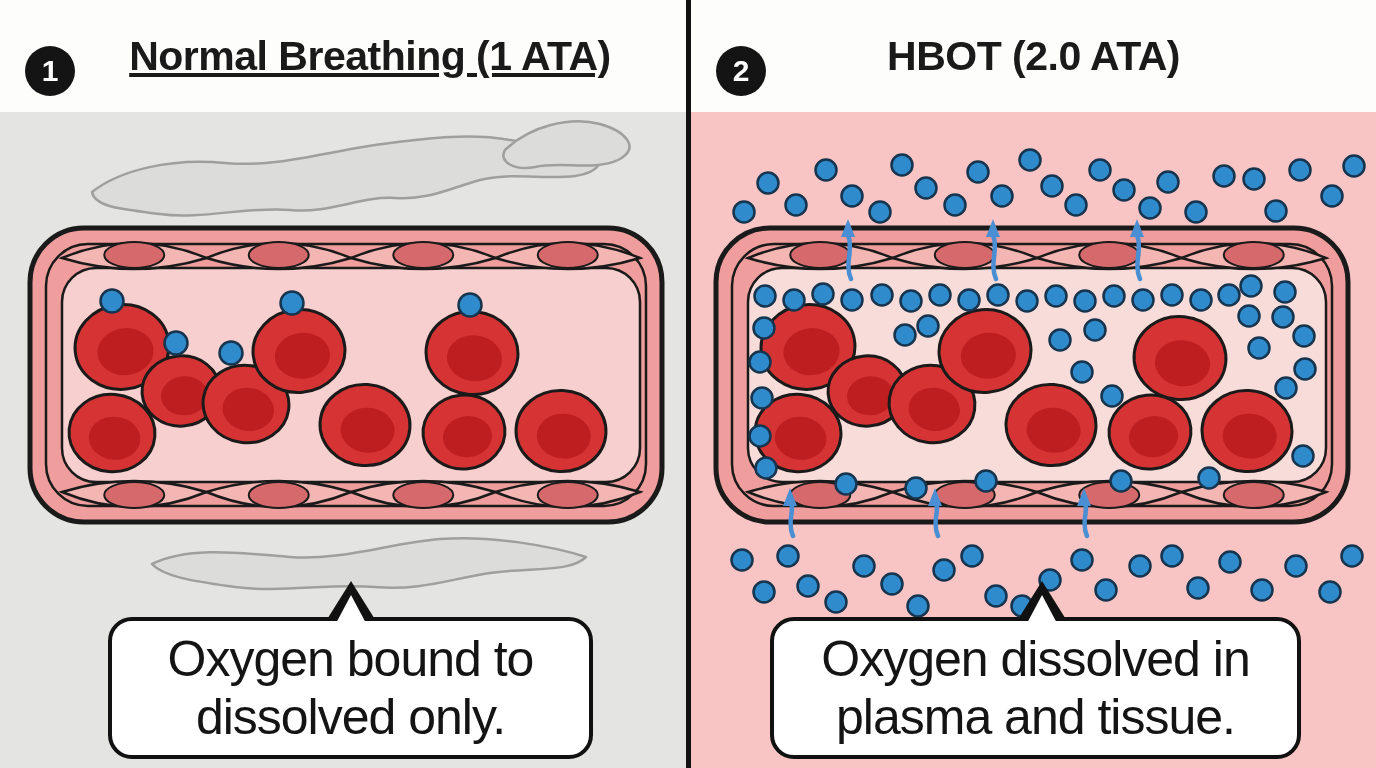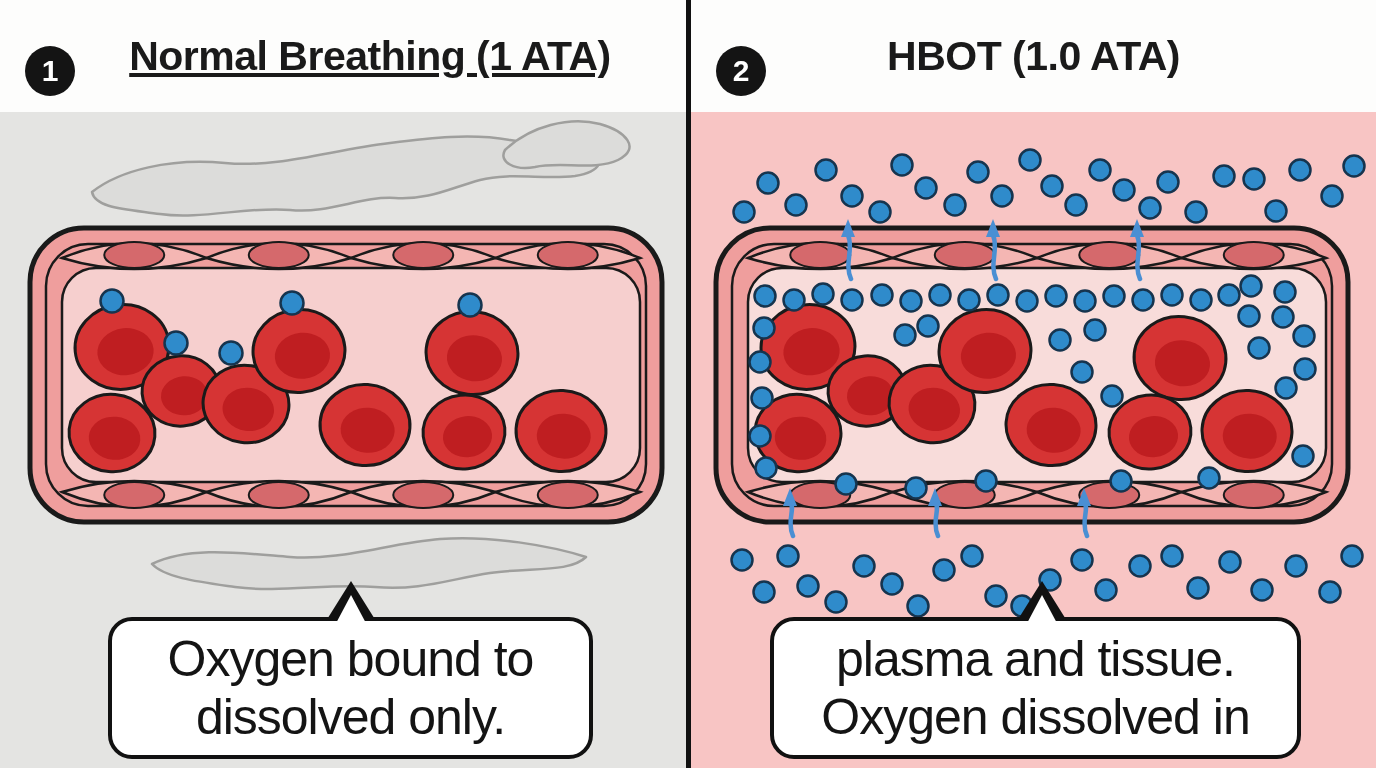--- a/index.html
+++ b/index.html
@@ -325,28 +325,28 @@
   <div class="hdr hdr-left">
     <div class="badge">
       <span>1</span>
     </div>
     <div class="panel-title">Normal Breathing (1 ATA)</div>
   </div>
   <div class="hdr hdr-right">
     <div class="badge">
       <span>2</span>
     </div>
-    <div class="panel-title">HBOT (1.0 ATA)</div>
+    <div class="panel-title">HBOT (2.0 ATA)</div>
   </div>
 
   <div class="bubble bubble-left">
     <div class="ptr-b"></div>
     <div class="ptr-w"></div>
     <p>Oxygen bound to</p>
     <p>dissolved only.</p>
   </div>
   <div class="bubble bubble-right">
     <div class="ptr-b"></div>
     <div class="ptr-w"></div>
+    <p>Oxygen dissolved in</p>
     <p>plasma and tissue.</p>
-    <p>Oxygen dissolved in</p>
   </div>
 </div>
 
 </body></html>

